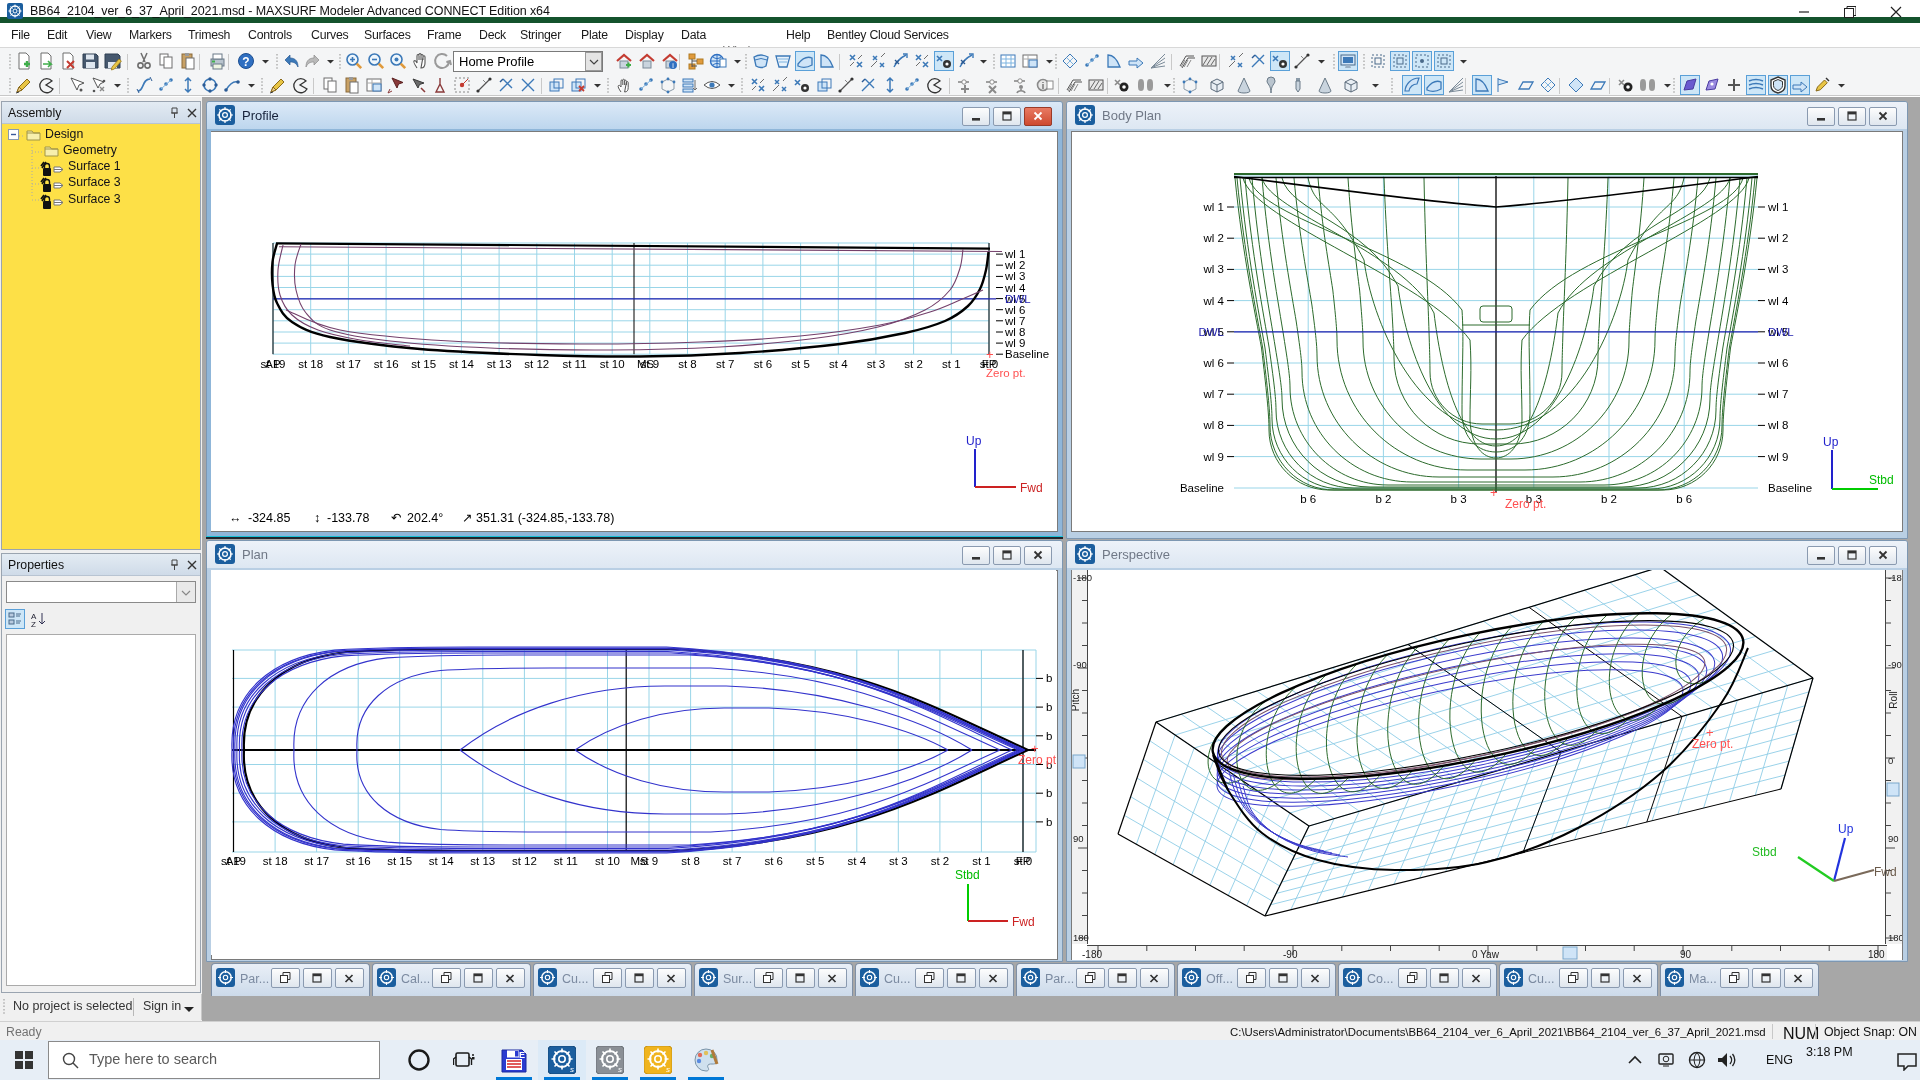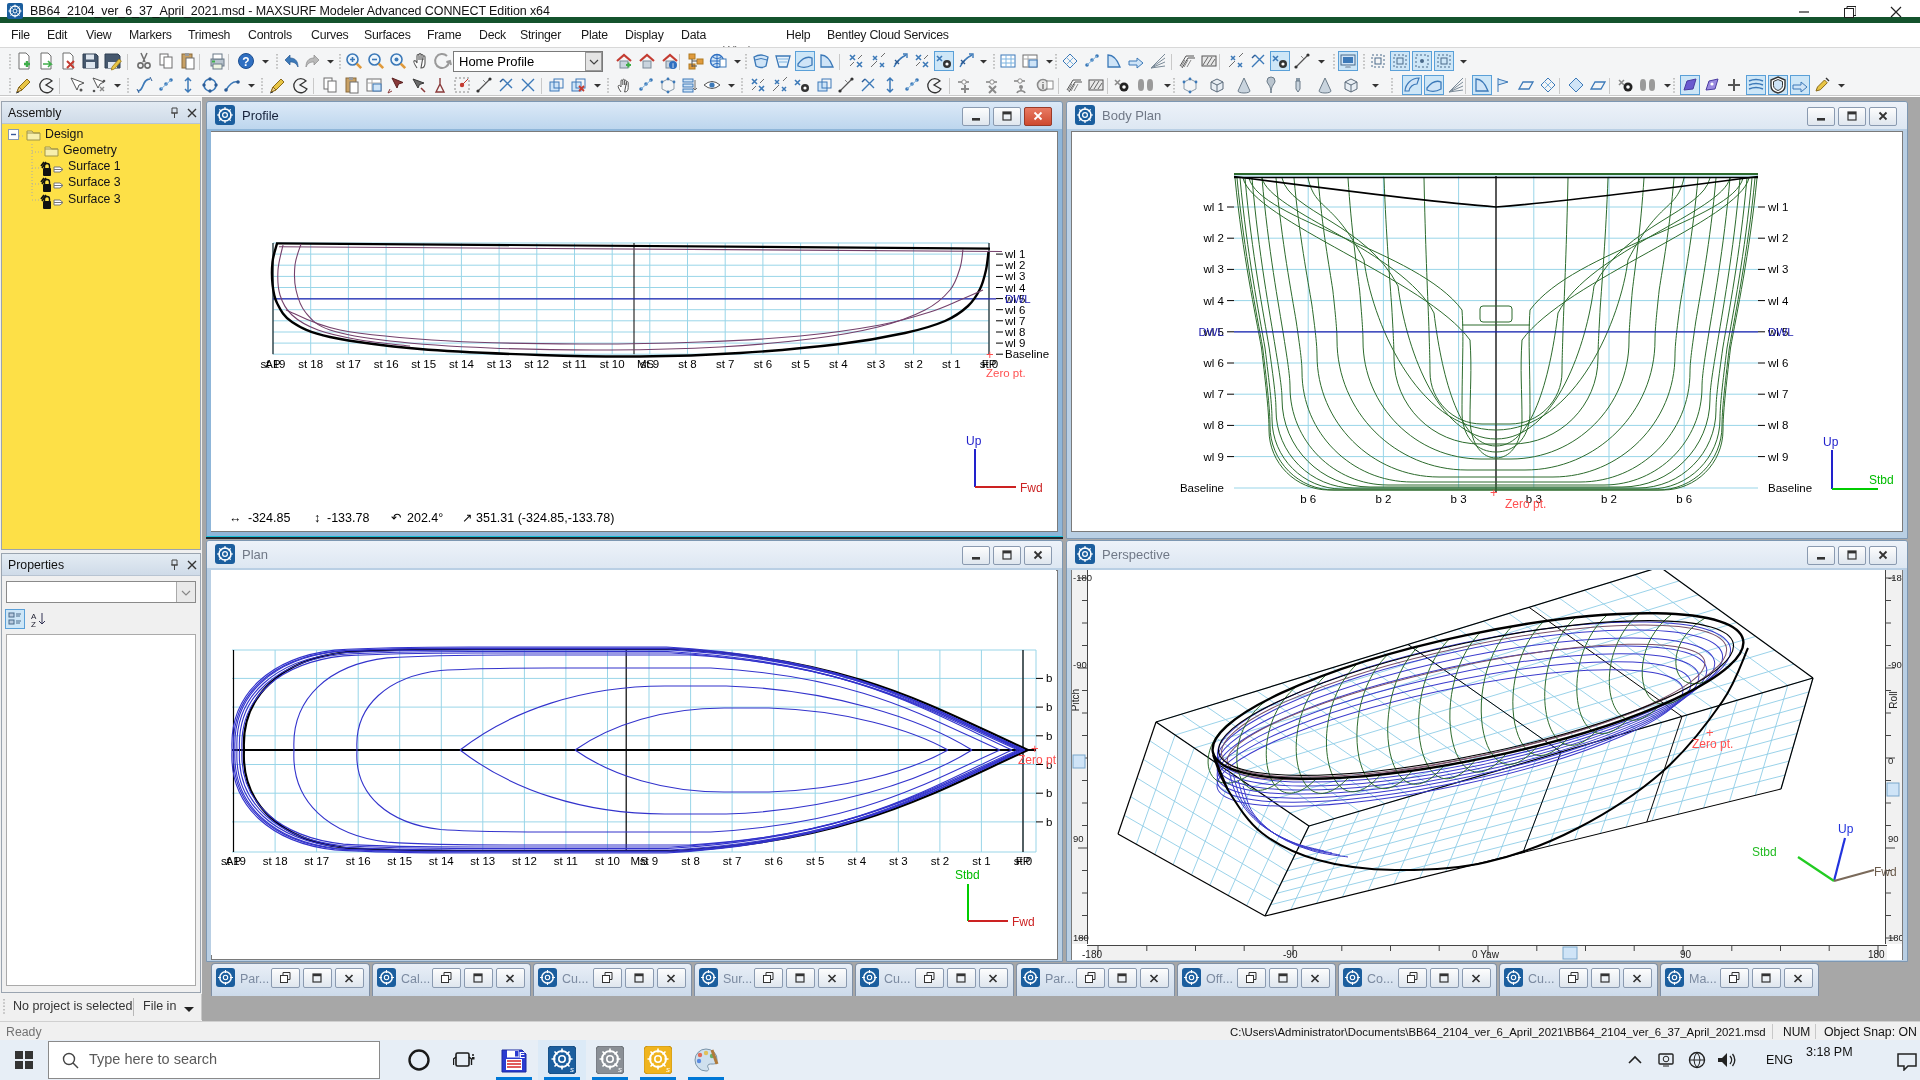--- a/index.html
+++ b/index.html
@@ -800,21 +800,21 @@
         <path d="M11 2 v11 m-3 -3 l3 3 3 -3" stroke="#335" fill="none"></path>
       </svg>
       <div class="abs" style="left:4px;top:80px;width:190px;height:352px;background:#fff;border:1px solid #aaa"></div>
     </div>
     <div class="abs" style="left:0;top:897px;width:202px;height:26px;background:#f0f0f0;border-right:1px solid #c8c8c8">
       <svg width="4" height="20" style="position:absolute;left:2px;top:3px">
         <path d="M2 2 v16" stroke="#b0b0b0" stroke-width="1.5" stroke-dasharray="1.5 1.8"></path>
       </svg>
       <div class="txt" style="left:13px;top:5px;font-size:12.5px;color:#333">No project is selected</div>
       <div class="abs" style="left:133px;top:4px;width:1px;height:18px;background:#b8b8b8"></div>
-      <div class="txt" style="left:143px;top:5px;font-size:12.5px;color:#333">File in</div>
+      <div class="txt" style="left:143px;top:5px;font-size:12.5px;color:#333">Sign in</div>
       <svg width="10" height="6" style="position:absolute;left:184px;top:13px">
         <path d="M0 0 l5 5 5 -5 z" fill="#222"></path>
       </svg>
     </div>
   </div>
 <div class="abs" style="left:202px;top:97px;width:1718px;height:924px;background:#a7a7a7"></div>
 <div class="abs" style="left:206px;top:101px;width:857px;height:438px;background:#8fb6d9;border:1px solid #7d97b2;border-radius:3px 3px 0 0"></div>
 <div class="abs" style="left:207px;top:102px;width:855px;height:27px;background:linear-gradient(#dcE9f7,#bdd6ee);border-radius:2px 2px 0 0"></div>
 <svg width="20" height="20" style="position:absolute;left:215px;top:105px">
     <rect width="20" height="20" rx="3" fill="#1b5e9e"></rect>
@@ -1667,21 +1667,21 @@
     <rect x="1" y="1" width="8" height="2.2" fill="#333"></rect>
   </svg>
 <div class="abs" style="left:1784px;top:968px;width:29px;height:20px;background:linear-gradient(#fdfdfd,#dfe6ee);border:1px solid #8a9ab0;border-radius:2px"></div>
 <svg width="11" height="11" style="position:absolute;left:1793px;top:973px">
     <path d="M1.5 2 l7 7 M8.5 2 l-7 7" stroke="#333" stroke-width="1.7"></path>
   </svg>
 <div class="abs" style="left:0;top:1021px;width:1920px;height:19px;background:#f0f0f0;border-top:1px solid #d0d0d0">
     <div class="txt" style="left:6px;top:3px;font-size:12.3px;color:#737373">Ready</div>
     <div class="txt" style="left:1230px;top:4px;font-size:11.4px;color:#111">C:\Users\Administrator\Documents\BB64_2104_ver_6_April_2021\BB64_2104_ver_6_37_April_2021.msd</div>
     <div class="abs" style="left:1772px;top:2px;width:1px;height:15px;background:#c8c8c8"></div>
-    <div class="txt" style="left:1783px;top:3px;font-size:12px;color:#111">NUM</div>
+    <div class="txt" style="left:1783px;top:3px;font-size:16px;color:#111">NUM</div>
     <div class="abs" style="left:1815px;top:2px;width:1px;height:15px;background:#c8c8c8"></div>
     <div class="txt" style="left:1824px;top:3px;font-size:12.3px;color:#111">Object Snap: ON</div>
   </div>
 <div class="abs" style="left:0;top:1040px;width:1920px;height:40px;background:#e7eef6">
     <svg width="18" height="18" style="position:absolute;left:15px;top:11px">
       <rect x="0" y="0" width="8" height="8" fill="#333"></rect>
       <rect x="10" y="0" width="8" height="8" fill="#333"></rect>
       <rect x="0" y="10" width="8" height="8" fill="#333"></rect>
       <rect x="10" y="10" width="8" height="8" fill="#333"></rect>
     </svg>

